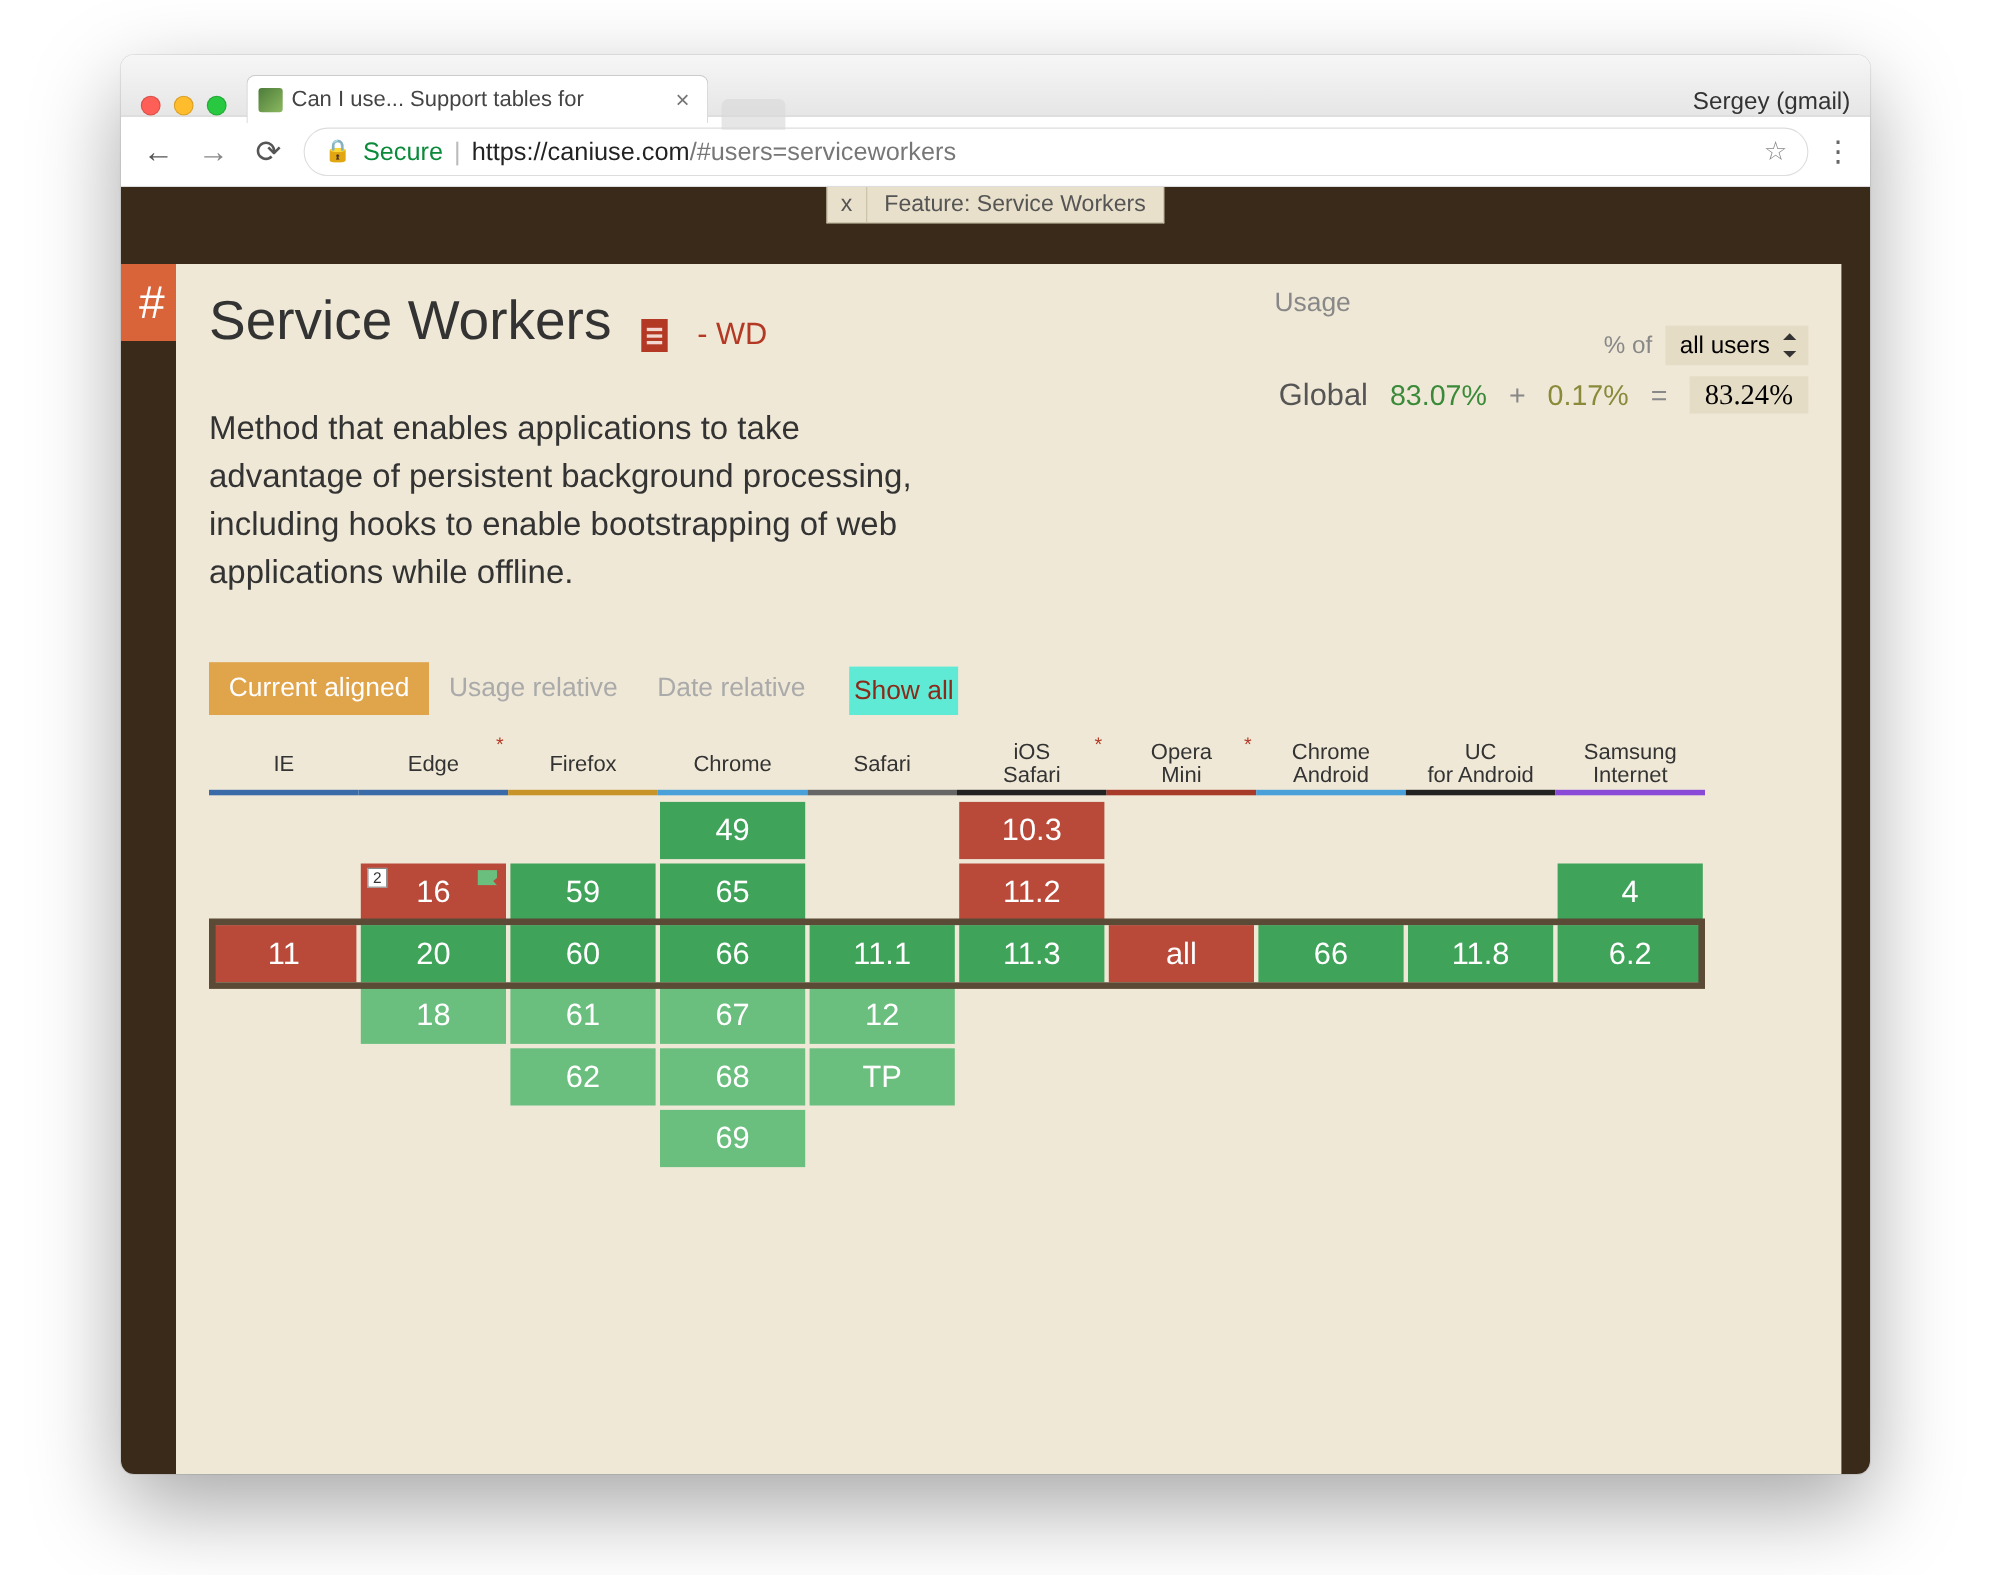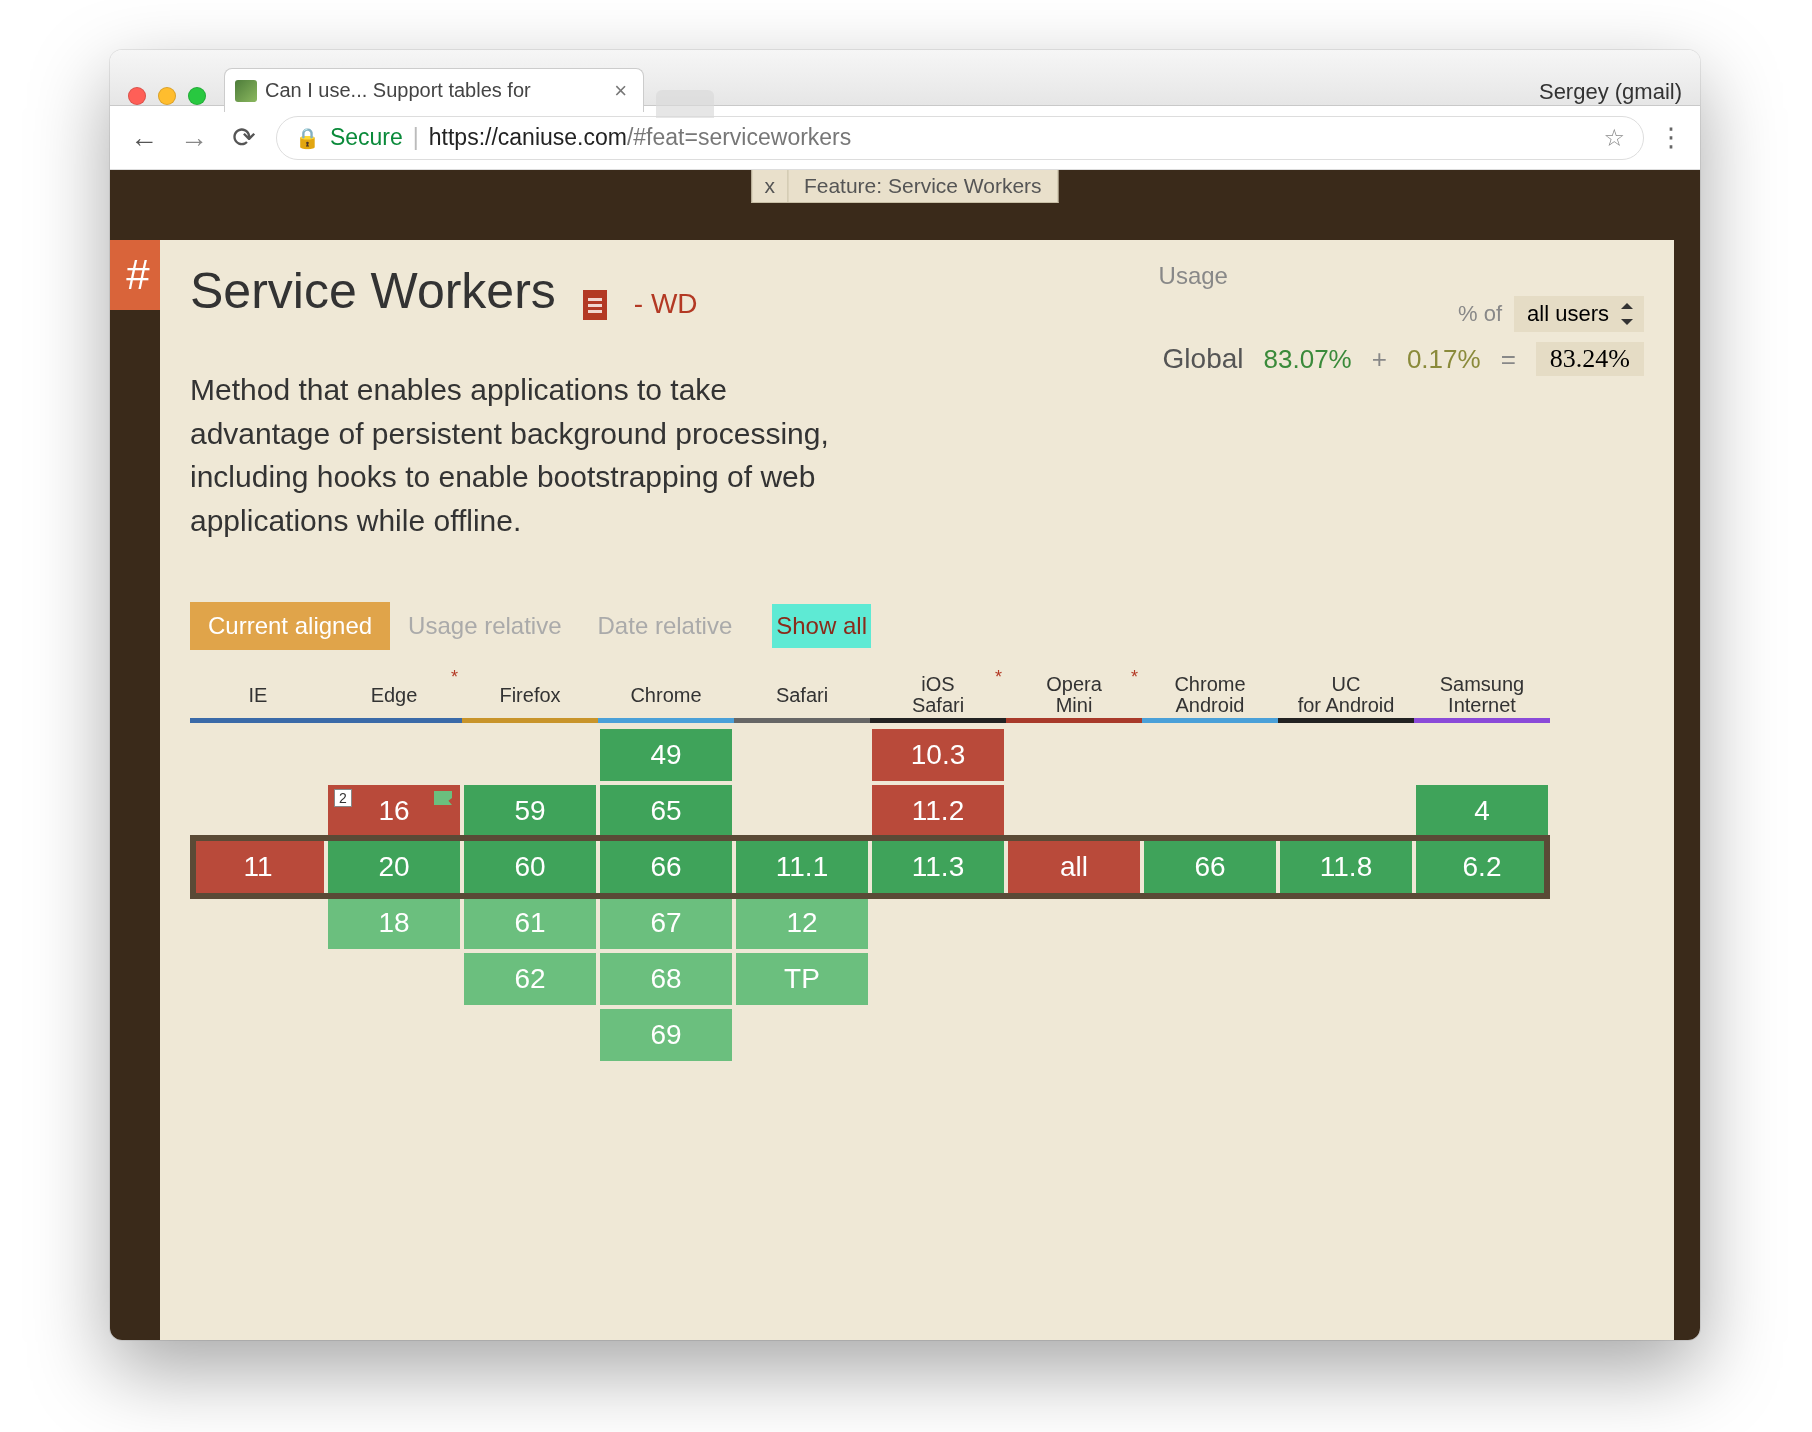--- a/index.html
+++ b/index.html
@@ -197,21 +197,21 @@
   .desc{
     max-width:640px;
     font-size:30px;
     font-weight:300;
     color:#333;
     line-height:1.45;
     margin-top:48px;
   }
   .tabs-row{
     margin-top:60px;
-    display:flex; align-items:center; gap:0;
+    display:flex; align-items:flex-end; gap:0;
     font-size:24px;
   }
   .tabbtn{ padding:10px 18px; color:#aaa; cursor:pointer;}
   .tabbtn.active{ background:#e0a44a; color:#fff;}
   .tabbtn.showall{ background:#5eead4; color:#8a2a1a; margin-left:22px; padding:8px 4px;}
   .grid-wrap{ margin-top:22px; }
   .bheads{ display:flex; }
   .bcol{ width:136px; text-align:center; position:relative;}
   .bhead{
     font-size:20px; color:#333; height:46px;
@@ -281,21 +281,21 @@
 
   <div class="addrbar">
     <span class="nav-icon active">←</span>
     <span class="nav-icon">→</span>
     <span class="nav-icon active">⟳</span>
     <div class="urlbox">
       <span class="lock">🔒</span>
       <span class="secure">Secure</span>
       <span class="pipe">|</span>
       <span class="url-host">
-        <span>https</span>://<span>caniuse.com</span><span class="url-path">/#feat=serviceworkers</span>
+        <span>https</span>://<span>caniuse.com</span><span class="url-path">/#users=serviceworkers</span>
       </span>
       <span class="star">☆</span>
     </div>
     <span class="kebab">⋮</span>
   </div>
 
   <div class="content">
     <div class="feature-pill">
       <span class="x">x</span>
       <span class="lbl">Feature: Service Workers</span>

